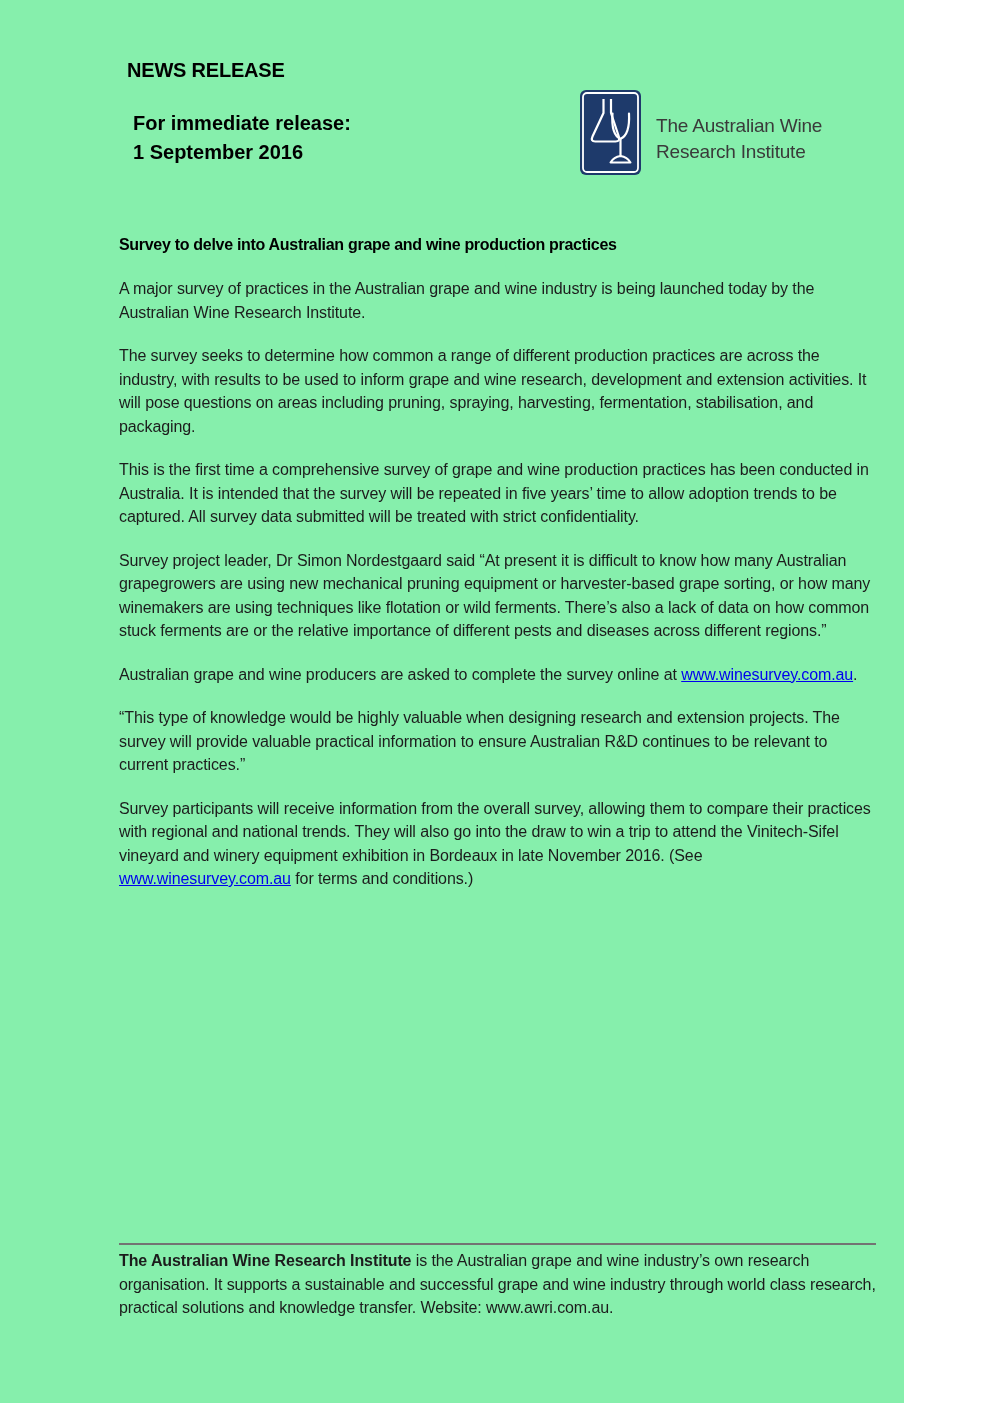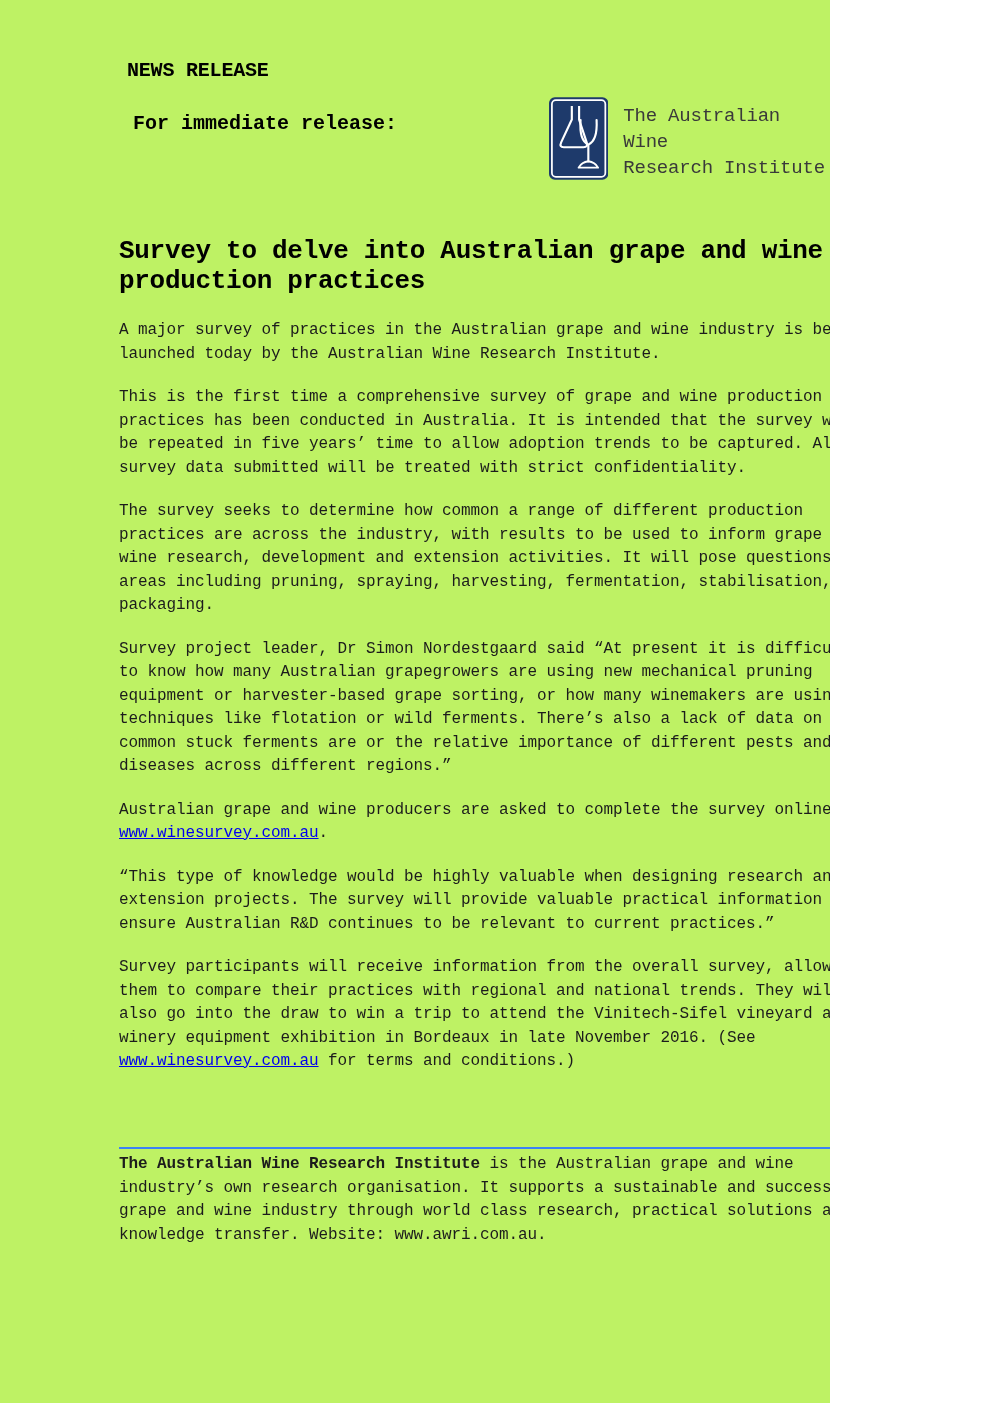--- a/index.html
+++ b/index.html
@@ -1,68 +1,69 @@
 <!DOCTYPE html>
 <html><head>
 <meta charset="utf-8">
 <style>
   html, body { margin: 0; padding: 0; background: #ffffff; }
   .page {
     position: relative;
-    width: 830px;
+    width: 904px;
     height: 1403px;
-    background: #bef264;
-    font-family: Liberation Mono, monospace;
+    background: #86efac;
+    font-family: Liberation Sans, sans-serif;
     color: #1c1c1c;
     overflow: hidden;
   }
   .kicker {
     position: absolute; left: 127px; top: 59px;
     font-size: 20px; font-weight: bold; letter-spacing: -0.2px; color: #000;
   }
   .release-block {
     position: absolute; left: 133px; top: 109px;
     font-size: 20px; font-weight: bold; line-height: 29px; color: #000;
   }
   .logo {
-    position: absolute; left: 549px; top: 90px;
-    display: flex; align-items: flex-end;
+    position: absolute; left: 580px; top: 90px;
+    display: flex; align-items: center;
   }
   .logo-box { width: 61px; height: 85px; display: block; }
   .logo-text {
     margin-left: 15px; padding-top: 13px;
     font-size: 19px; line-height: 26px; color: #3a3a3a; letter-spacing: -0.2px;
   }
   .article { position: absolute; left: 119px; top: 236px; width: 757px; }
   .article h1 {
-    font-size: 26px; font-weight: bold; color: #000;
+    font-size: 16px; font-weight: bold; color: #000;
     margin: 0 0 23px 0; letter-spacing: -0.3px;
   }
   .para {
     margin: 16px 0 20px 0;
     font-size: 16px; line-height: 23.5px; letter-spacing: -0.1px; color: #1c1c1c;
   }
   .link { color: #0000ee; text-decoration: underline; cursor: pointer; }
   .footnote {
-    position: absolute; left: 119px; top: 1147px; width: 757px;
-    border-top: 2px solid #3b82f6; padding-top: 4px;
+    position: absolute; left: 119px; top: 1243px; width: 757px;
+    border-top: 2px solid #737373; padding-top: 4px;
     font-size: 16px; line-height: 23.5px; letter-spacing: -0.1px; color: #1c1c1c;
   }
   .footnote p { margin: 0; }
   .bold { font-weight: bold; }
 </style>
 </head>
 <body>
 
 <div class="page">
 
   <div class="kicker">NEWS RELEASE</div>
 
   <div class="release-block">
     <div>For immediate release:</div>
+    <div>1 September 2016</div>
   </div>
 
   <div class="logo">
     <svg class="logo-box" viewBox="0 0 61 85" xmlns="http://www.w3.org/2000/svg" aria-hidden="true">
       <rect x="0" y="0" width="61" height="85" rx="6" fill="#1e3a6b"></rect>
       <rect x="3" y="3" width="55" height="79" rx="4" fill="none" stroke="#ffffff" stroke-width="1.8"></rect>
 
       <path d="M23.5 9 V23 L12.5 46.5 Q10.3 51.5 15.2 51.5 H35.5 Q40.5 51.5 38.8 46.5 L31 23 V9" fill="none" stroke="#ffffff" stroke-width="2.2" stroke-linejoin="round"></path>
 
       <path d="M32.5 23.5 C31.5 37 34 46 40.5 48.8 C47 46 49.7 37 49 23.5" fill="none" stroke="#ffffff" stroke-width="2.2" stroke-linecap="round"></path>
@@ -74,22 +75,22 @@
     <div class="logo-text">
       <div>The Australian Wine</div>
       <div>Research Institute</div>
     </div>
   </div>
 
   <div class="article">
     <h1>Survey to delve into Australian grape and wine production practices</h1>
     <div>
         <p class="para"><span>A major survey of practices in the Australian grape and wine industry is being launched today by the Australian Wine Research Institute.</span></p>
+        <p class="para"><span>The survey seeks to determine how common a range of different production practices are across the industry, with results to be used to inform grape and wine research, development and extension activities. It will pose questions on areas including pruning, spraying, harvesting, fermentation, stabilisation, and packaging.</span></p>
         <p class="para"><span>This is the first time a comprehensive survey of grape and wine production practices has been conducted in Australia. It is intended that the survey will be repeated in five years’ time to allow adoption trends to be captured. All survey data submitted will be treated with strict confidentiality.</span></p>
-        <p class="para"><span>The survey seeks to determine how common a range of different production practices are across the industry, with results to be used to inform grape and wine research, development and extension activities. It will pose questions on areas including pruning, spraying, harvesting, fermentation, stabilisation, and packaging.</span></p>
         <p class="para"><span>Survey project leader, Dr Simon Nordestgaard said “At present it is difficult to know how many Australian grapegrowers are using new mechanical pruning equipment or harvester-based grape sorting, or how many winemakers are using techniques like flotation or wild ferments. There’s also a lack of data on how common stuck ferments are or the relative importance of different pests and diseases across different regions.”</span></p>
         <p class="para"><span>Australian grape and wine producers are asked to complete the survey online at </span><a href="#" class="link">www.winesurvey.com.au</a><span>.</span></p>
         <p class="para"><span>“This type of knowledge would be highly valuable when designing research and extension projects. The survey will provide valuable practical information to ensure Australian R&amp;D continues to be relevant to current practices.”</span></p>
         <p class="para"><span>Survey participants will receive information from the overall survey, allowing them to compare their practices with regional and national trends. They will also go into the draw to win a trip to attend the Vinitech-Sifel vineyard and winery equipment exhibition in Bordeaux in late November 2016. (See </span><a href="#" class="link">www.winesurvey.com.au</a><span> for terms and conditions.)</span></p>
       </div>
   </div>
 
   <div class="footnote">
     <p><span class="bold">The Australian Wine Research Institute</span><span> is the Australian grape and wine industry’s own research organisation. It supports a sustainable and successful grape and wine industry through world class research, practical solutions and knowledge transfer. Website: www.awri.com.au.</span></p>
   </div>

